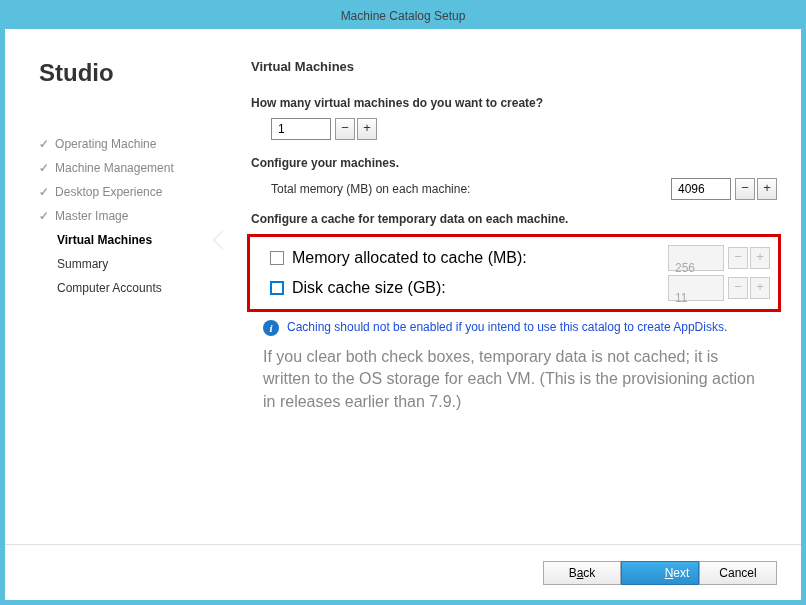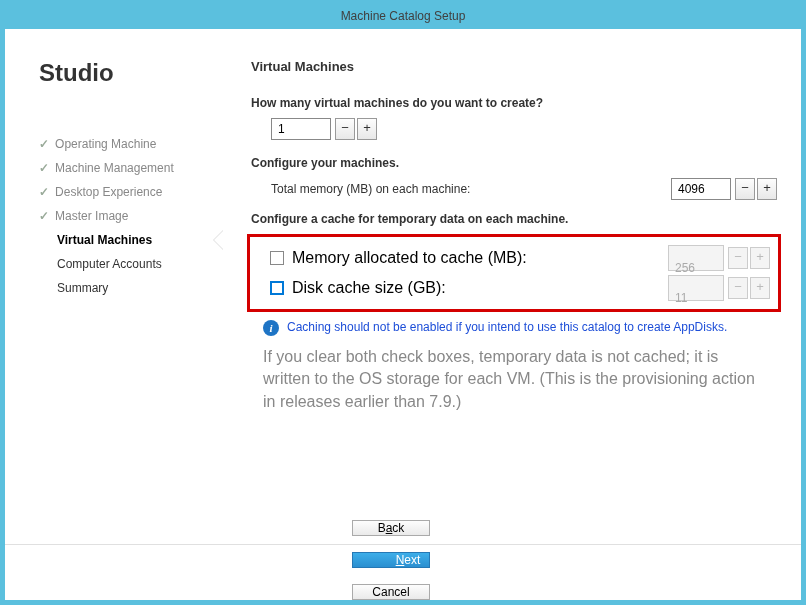--- a/index.html
+++ b/index.html
@@ -175,22 +175,20 @@
       line-height: 1.4;
       padding-right: 10px;
     }
     .footer {
       height: 56px;
       border-top: 1px solid #e0e0e0;
       display: flex;
       justify-content: flex-end;
       align-items: center;
       padding-right: 24px;
-      gap: 16px;
-      flex-direction: column;
     }
     .btn {
       min-width: 78px;
       height: 24px;
       border: 1px solid #aaa;
       background: linear-gradient(#fdfdfd, #eaeaea);
       font-size: 12px;
       cursor: pointer;
       padding: 0 6px;
     }
@@ -230,24 +228,24 @@
         </div>
         <div class="nav-item done">
           <span class="check">✓</span>
           <span>Master Image</span>
         </div>
         <div class="nav-item active">
           <span>Virtual Machines</span>
           <span class="nav-arrow"></span>
         </div>
         <div class="nav-item pending">
+          <span>Summary</span>
+        </div>
+        <div class="nav-item pending">
           <span>Computer Accounts</span>
-        </div>
-        <div class="nav-item pending">
-          <span>Summary</span>
         </div>
       </div>
 
       <div class="main">
         <h2>Virtual Machines</h2>
 
         <div class="section-label">How many virtual machines do you want to create?</div>
         <div class="vm-count-row">
           <input class="numbox" value="1" style="">
           <div class="spin-group">

